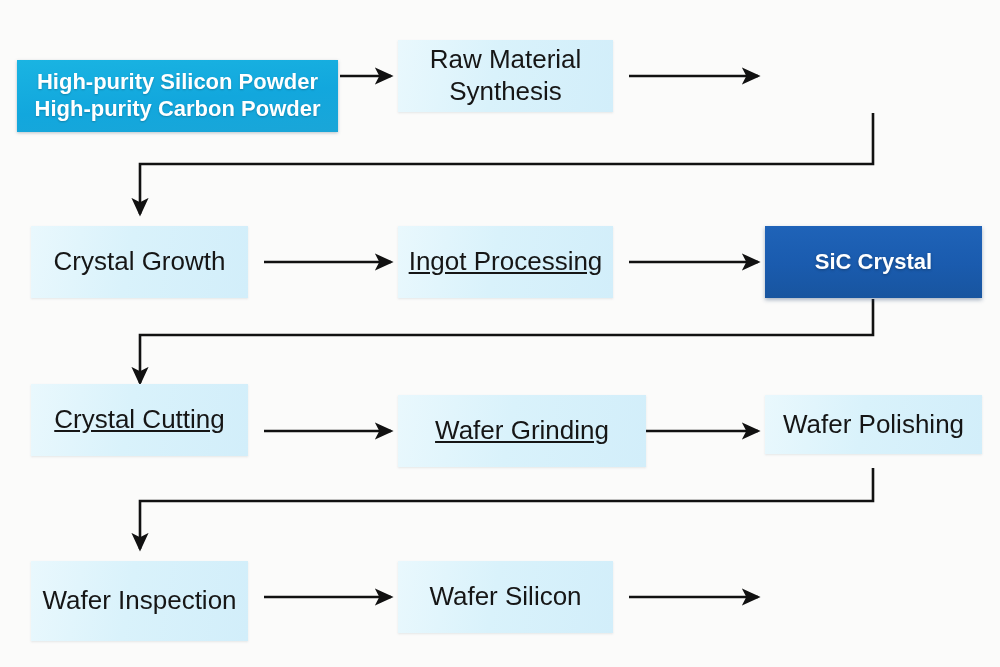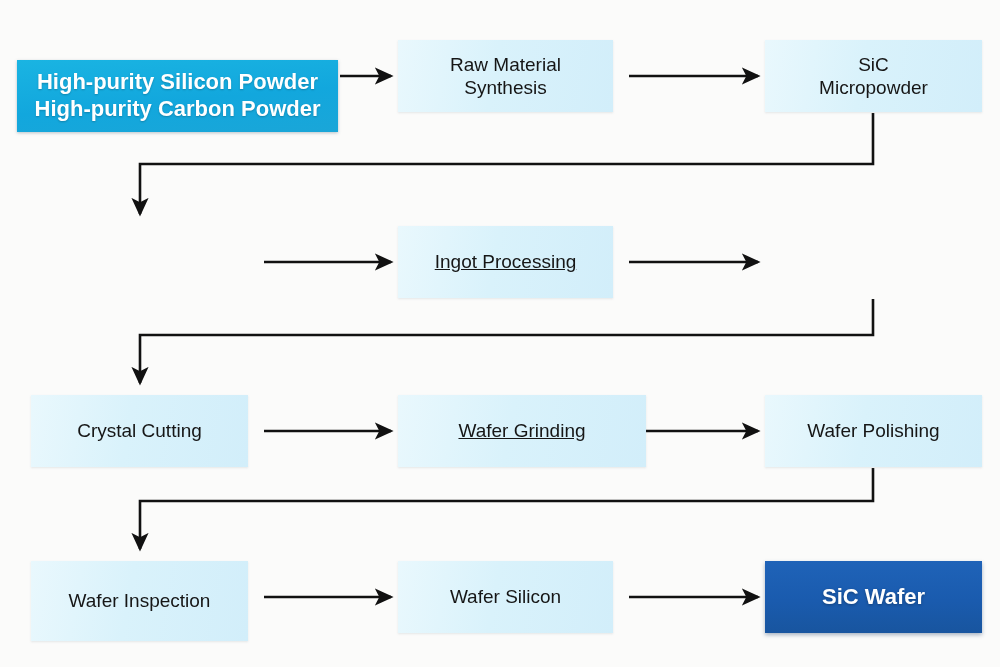--- a/index.html
+++ b/index.html
@@ -40,21 +40,21 @@
   .node .label {
     display: block;
     width: 100%;
     white-space: pre-line;
   }
 
   
   .node.step {
     background: linear-gradient(100deg, #e9f8fd 0%, #d9f2fb 45%, #d2eefa 100%);
     color: #161616;
-    font-size: 19px;
+    font-size: 26px;
     font-weight: 400;
     box-shadow: 0 1px 2px rgba(120,140,150,0.18);
     justify-content: center;
   }
   
   .node.source {
     background: linear-gradient(175deg, #1ab4e2 0%, #12a7dd 55%, #1aa6d8 100%);
     color: #ffffff;
     font-size: 22px;
     font-weight: bold;
@@ -104,42 +104,41 @@
   </svg>
 
   <div class="node source" style="left: 17px; top: 40px; width: 321px; height: 72px;">
     <span class="label">High-purity Silicon Powder
 High-purity Carbon Powder</span>
   </div>
   <div class="node step" style="left: 398px; top: 40px; width: 215px; height: 72px;">
     <span class="label">Raw Material
 Synthesis</span>
   </div>
-  <div class="node step" style="left: 765px; top: 40px; width: 217px; height: 72px;">
-    <span class="label">SiC
-Micropowder</span>
+
+  <div class="node step" style="left: 31px; top: 226px; width: 217px; height: 72px;">
+    <span class="label">Crystal Growth</span>
   </div>
-
   <div class="node step" style="left: 398px; top: 226px; width: 215px; height: 72px; text-decoration: underline;">
     <span class="label">Ingot Processing</span>
   </div>
+  <div class="node output" style="left: 765px; top: 226px; width: 217px; height: 72px;">
+    <span class="label">SiC Crystal</span>
+  </div>
 
-  <div class="node step" style="left: 31px; top: 395px; width: 217px; height: 72px;">
+  <div class="node step" style="left: 31px; top: 384px; width: 217px; height: 72px; text-decoration: underline;">
     <span class="label">Crystal Cutting</span>
   </div>
   <div class="node step" style="left: 398px; top: 395px; width: 248px; height: 72px; text-decoration: underline;">
     <span class="label">Wafer Grinding</span>
   </div>
-  <div class="node step" style="left: 765px; top: 395px; width: 217px; height: 72px;">
+  <div class="node step" style="left: 765px; top: 395px; width: 217px; height: 59px;">
     <span class="label">Wafer Polishing</span>
   </div>
 
   <div class="node step" style="left: 31px; top: 561px; width: 217px; height: 80px;">
     <span class="label">Wafer Inspection</span>
   </div>
   <div class="node step" style="left: 398px; top: 561px; width: 215px; height: 72px;">
     <span class="label">Wafer Silicon</span>
   </div>
-  <div class="node output" style="left: 765px; top: 561px; width: 217px; height: 72px;">
-    <span class="label">SiC Wafer</span>
-  </div>
 
 </div>
 
 </body></html>

